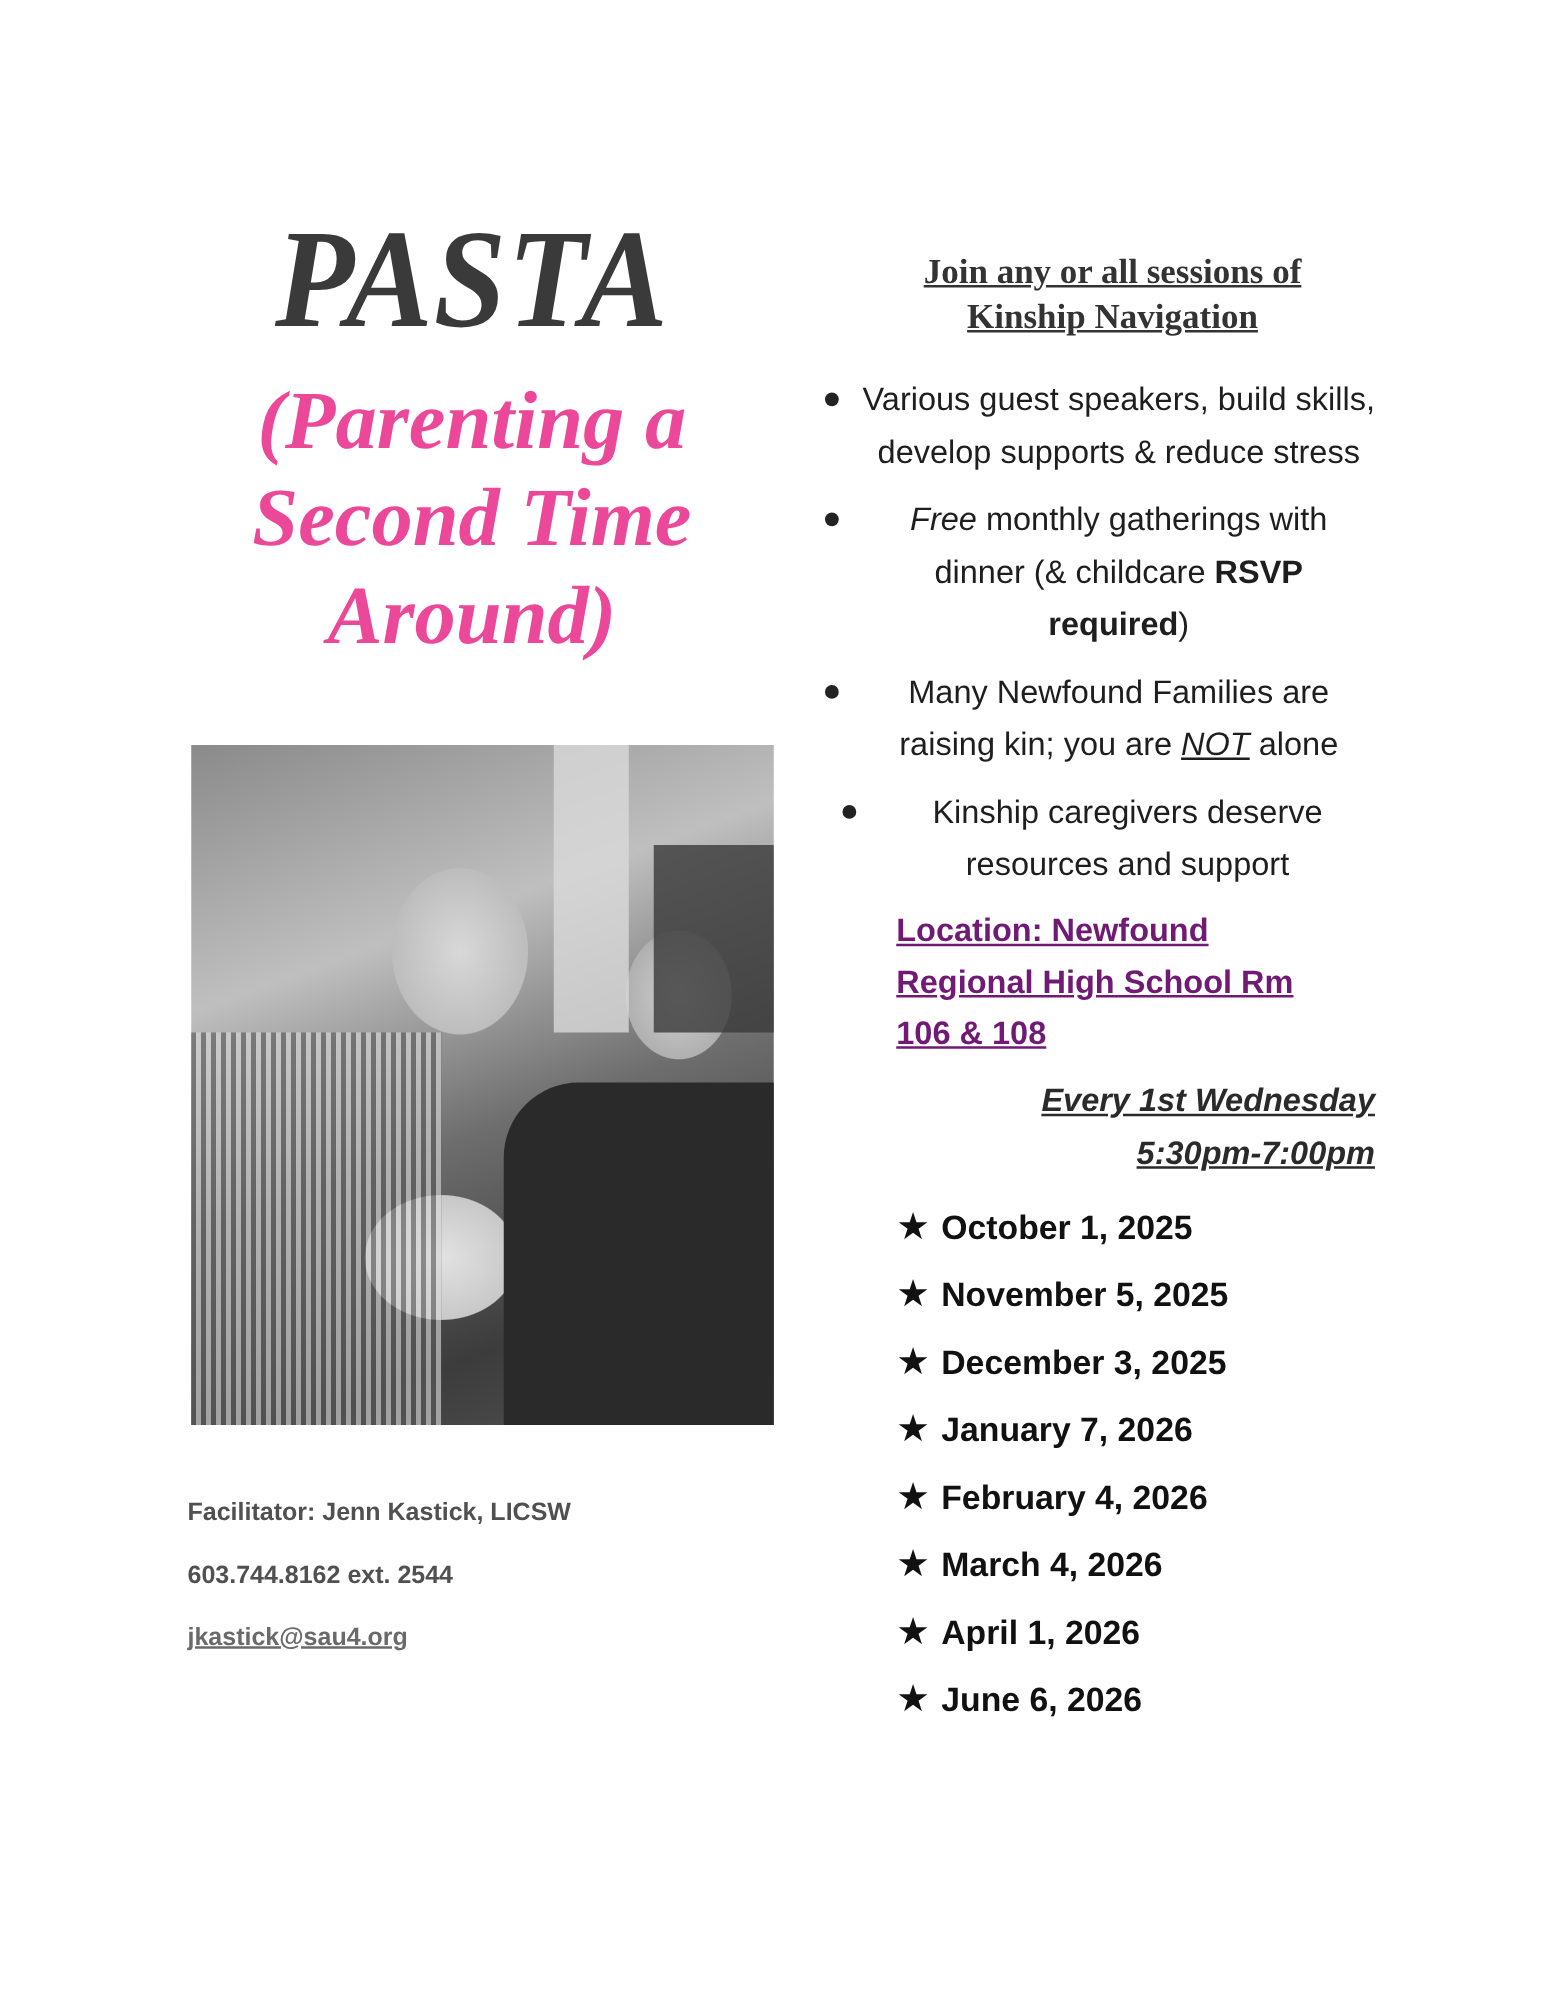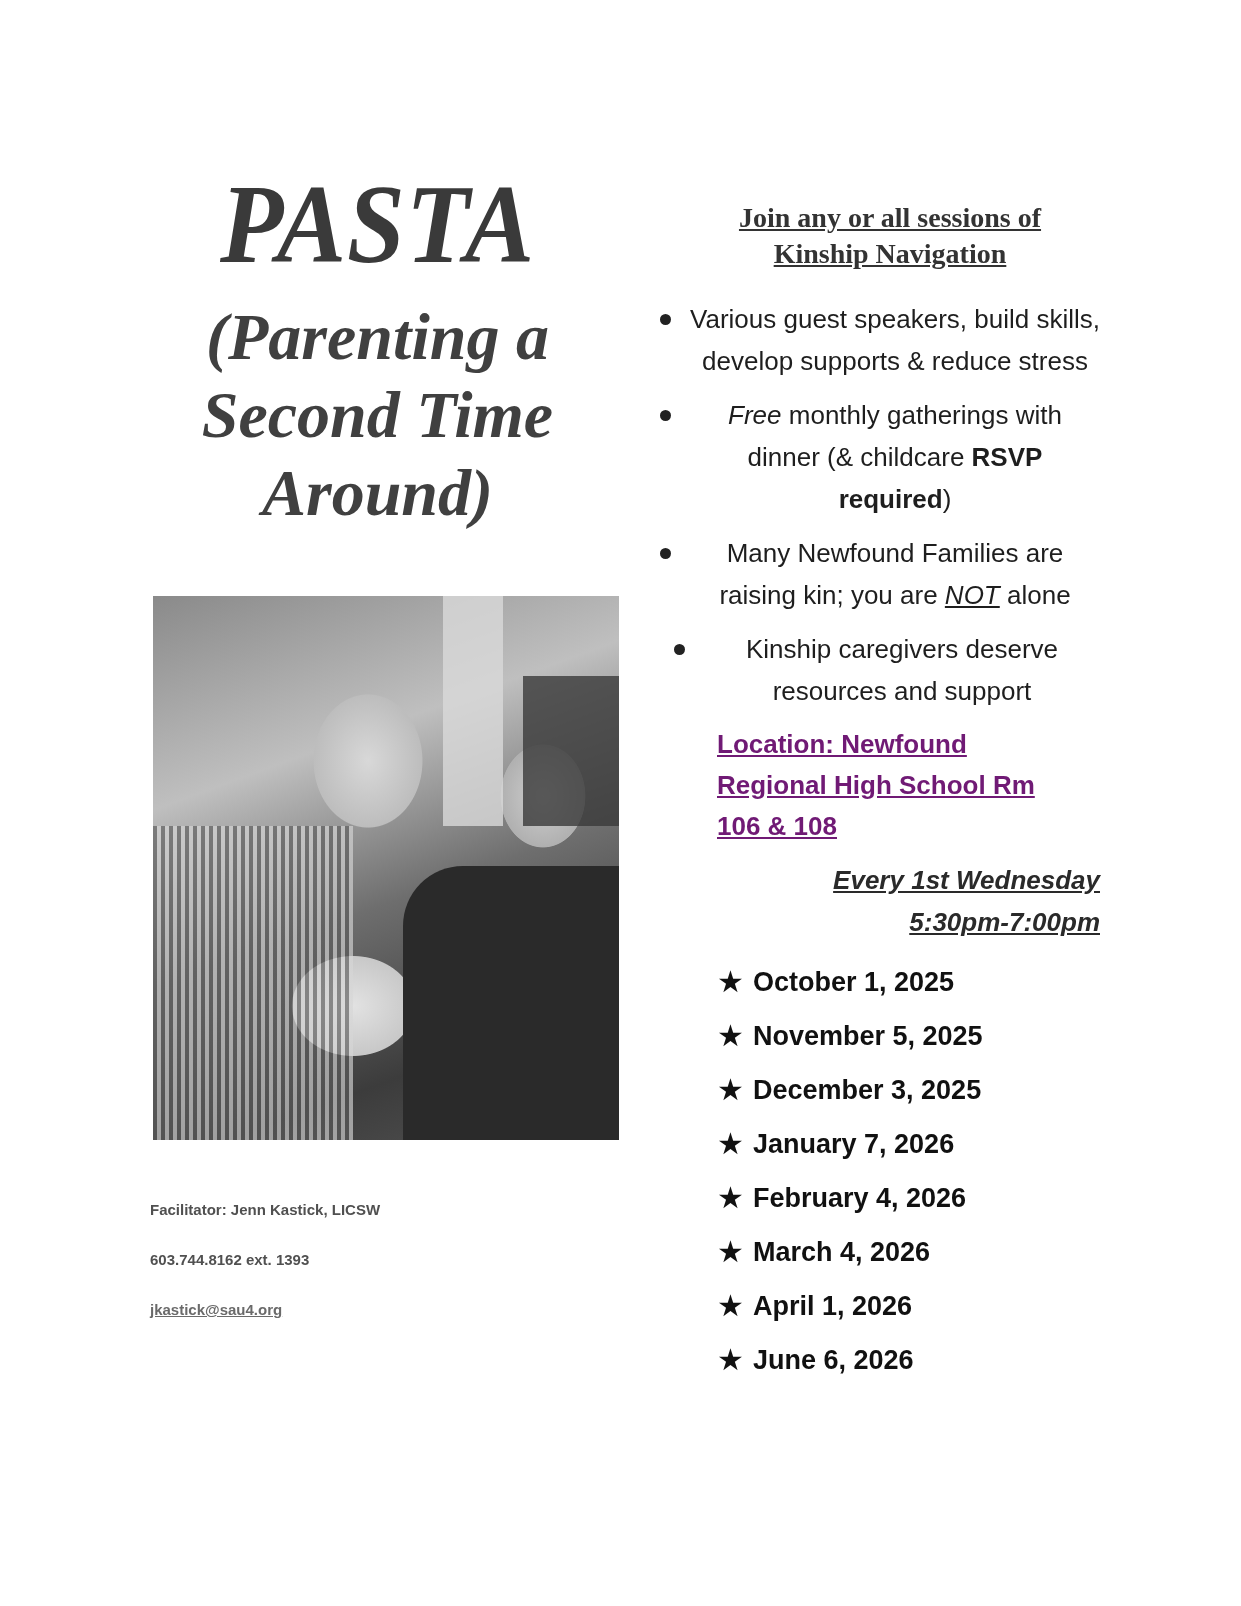--- a/index.html
+++ b/index.html
@@ -24,41 +24,41 @@
       color: #3a3a3a;
       letter-spacing: 1px;
       margin: 12px 0 0 0;
       transform: scaleY(1.08);
     }
     .title-sub {
       text-align: center;
       font-weight: bold;
       font-size: 66px;
       line-height: 78px;
-      color: #404040;
+      color: #ec4899;
       margin-top: 22px;
     }
     .photo {
       position: absolute; left: 153px; top: 596px;
       width: 466px; height: 544px;
       background:
         radial-gradient(ellipse 90px 110px at 215px 165px, #d8d8d8 0%, #bdbdbd 60%, transparent 61%),
         radial-gradient(ellipse 70px 85px at 390px 200px, #cfcfcf 0%, #b0b0b0 60%, transparent 61%),
         radial-gradient(ellipse 110px 90px at 200px 410px, #e2e2e2 0%, #c8c8c8 55%, transparent 56%),
         linear-gradient(160deg, #8a8a8a 0%, #bfbfbf 30%, #6e6e6e 55%, #3c3c3c 80%, #555 100%);
       filter: grayscale(1);
     }
     .photo .shape1 { position:absolute; left:0; top:230px; width:200px; height:314px; background: repeating-linear-gradient(90deg,#5b5b5b 0 4px,#d6d6d6 4px 8px); opacity:.65; }
     .photo .shape2 { position:absolute; left:250px; top:270px; width:216px; height:274px; background:#2a2a2a; border-radius: 60px 0 0 0; }
     .photo .shape3 { position:absolute; left:290px; top:0; width:60px; height:230px; background:#d9d9d9; opacity:.8; }
     .photo .shape4 { position:absolute; left:370px; top:80px; width:96px; height:150px; background:#3a3a3a; opacity:.8; }
 
     .contact {
       position: absolute; left: 150px; top: 1195px;
-      font-size: 15px; color: #505050; font-weight: bold;
+      font-size: 20px; color: #505050; font-weight: bold;
     }
     .contact div { height: 50px; line-height: 30px; }
     .contact .email { text-decoration: underline; color: #6a6a6a; }
 
     .right-col {
       position: absolute; left: 660px; top: 200px; width: 440px;
     }
     .heading {
       text-align: center;
       font-weight: bold;
@@ -120,21 +120,21 @@
 
   <div class="photo" title="Grandparents smiling with a baby">
     <div class="shape3"></div>
     <div class="shape4"></div>
     <div class="shape1"></div>
     <div class="shape2"></div>
   </div>
 
   <div class="contact sans">
     <div>Facilitator: Jenn Kastick, LICSW</div>
-    <div>603.744.8162 ext. 1393</div>
+    <div>603.744.8162 ext. 2544</div>
     <div class="email">jkastick@sau4.org</div>
   </div>
 
   <div class="right-col">
     <div class="heading serif">
       <div>Join any or all sessions of</div>
       <div>Kinship Navigation</div>
     </div>
 
     <ul class="bullets sans">

